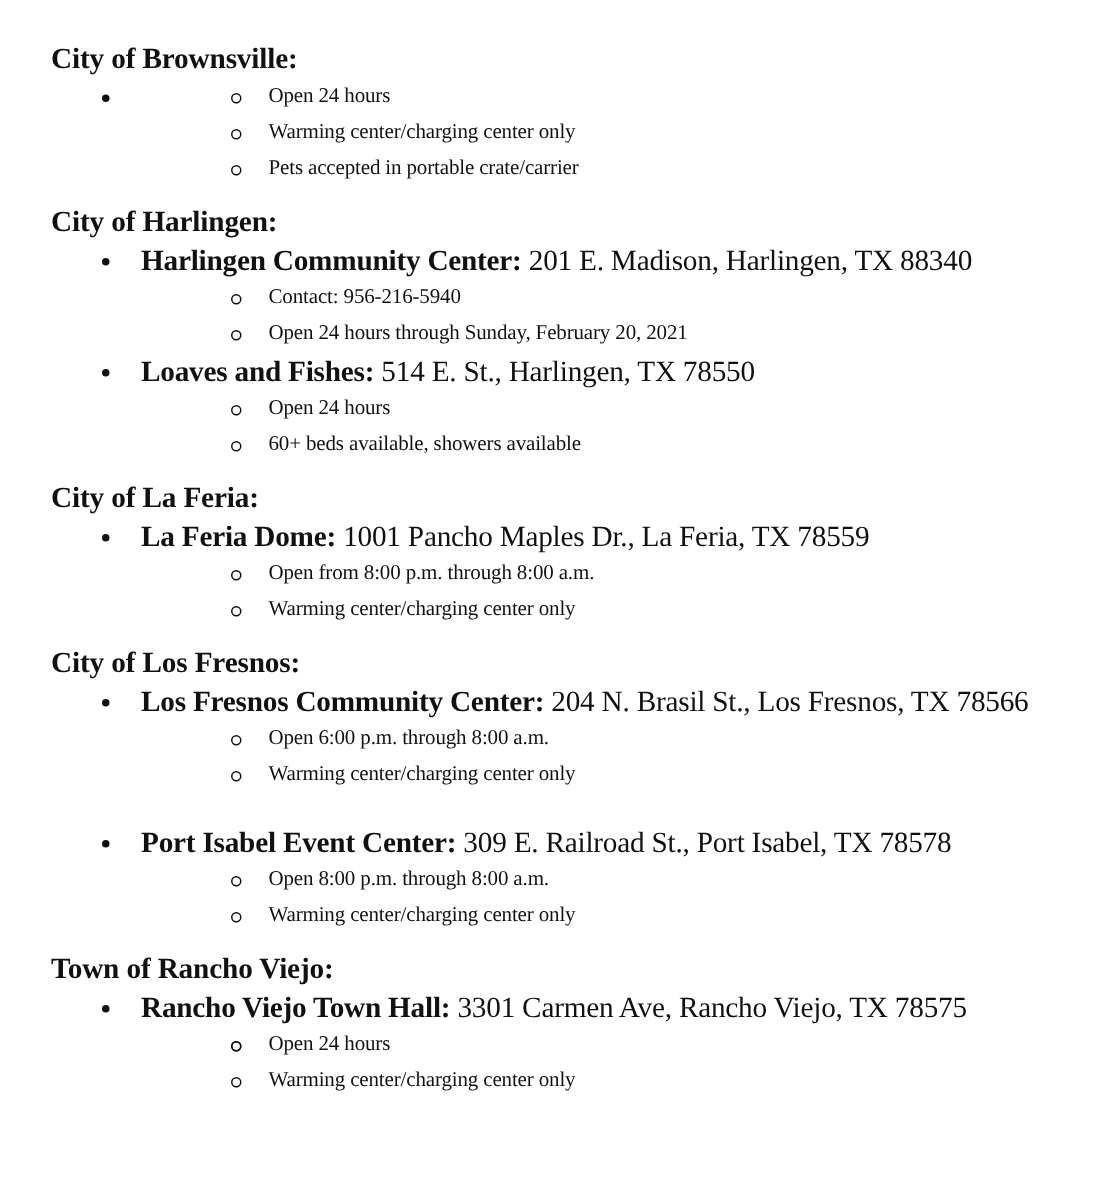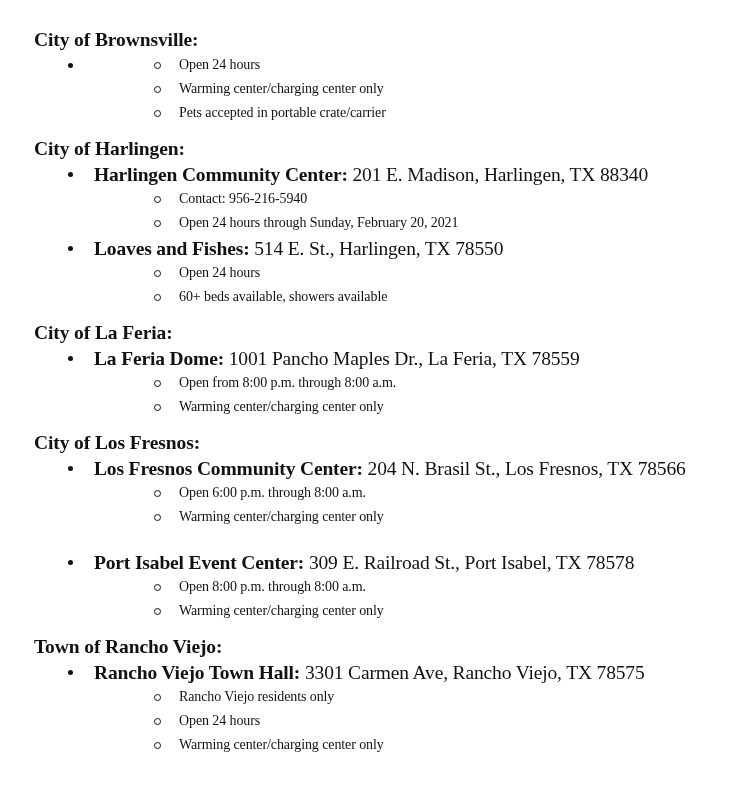--- a/index.html
+++ b/index.html
@@ -182,21 +182,21 @@
           </li>
         </ul>
       </div>
       <div class="section">
         <div class="section-heading">Town of Rancho Viejo:</div>
         <ul class="facility-list">
           <li class="facility">
             <span class="bullet-disc"></span>
             <div class="facility-line"><span class="facility-name">Rancho Viejo Town Hall:</span> <span class="facility-address">3301 Carmen Ave, Rancho Viejo, TX 78575</span></div>
             <ul class="detail-list">
-              <li class="detail"><span class="bullet-circle"></span><span class="detail-text">Rancho Viejo residents only</span></li>
+              <li class="detail"><span class="bullet-circle"></span></li>
               <li class="detail"><span class="bullet-circle"></span><span class="detail-text">Open 24 hours</span></li>
               <li class="detail"><span class="bullet-circle"></span><span class="detail-text">Warming center/charging center only</span></li>
             </ul>
           </li>
         </ul>
       </div>
     </div>
 </div>
 
 </body></html>

